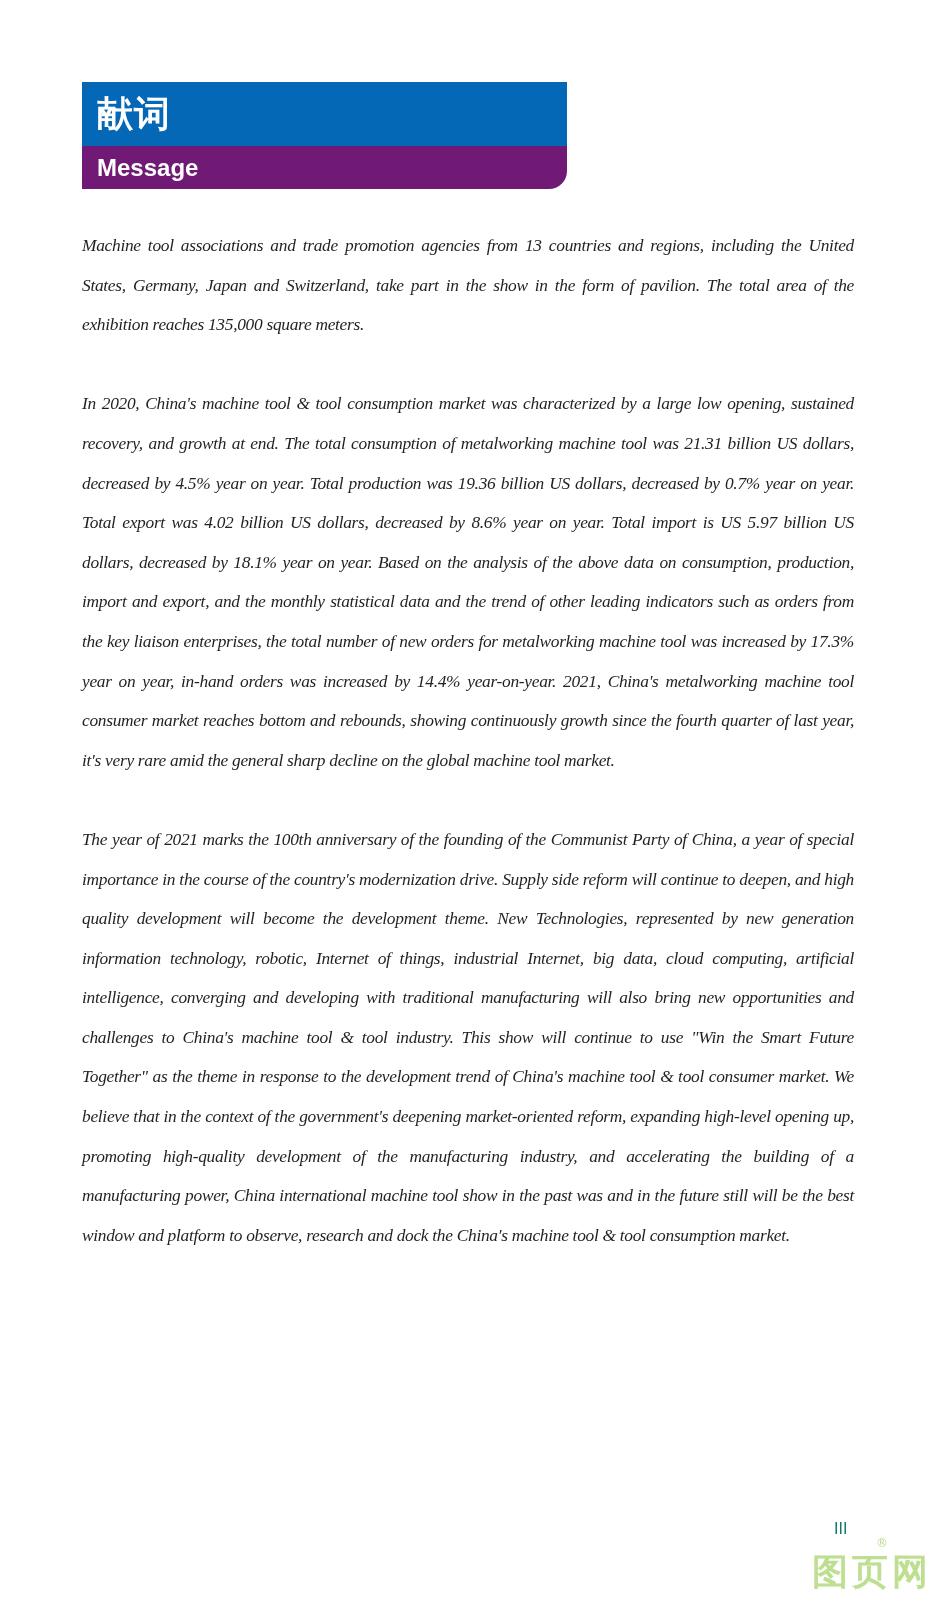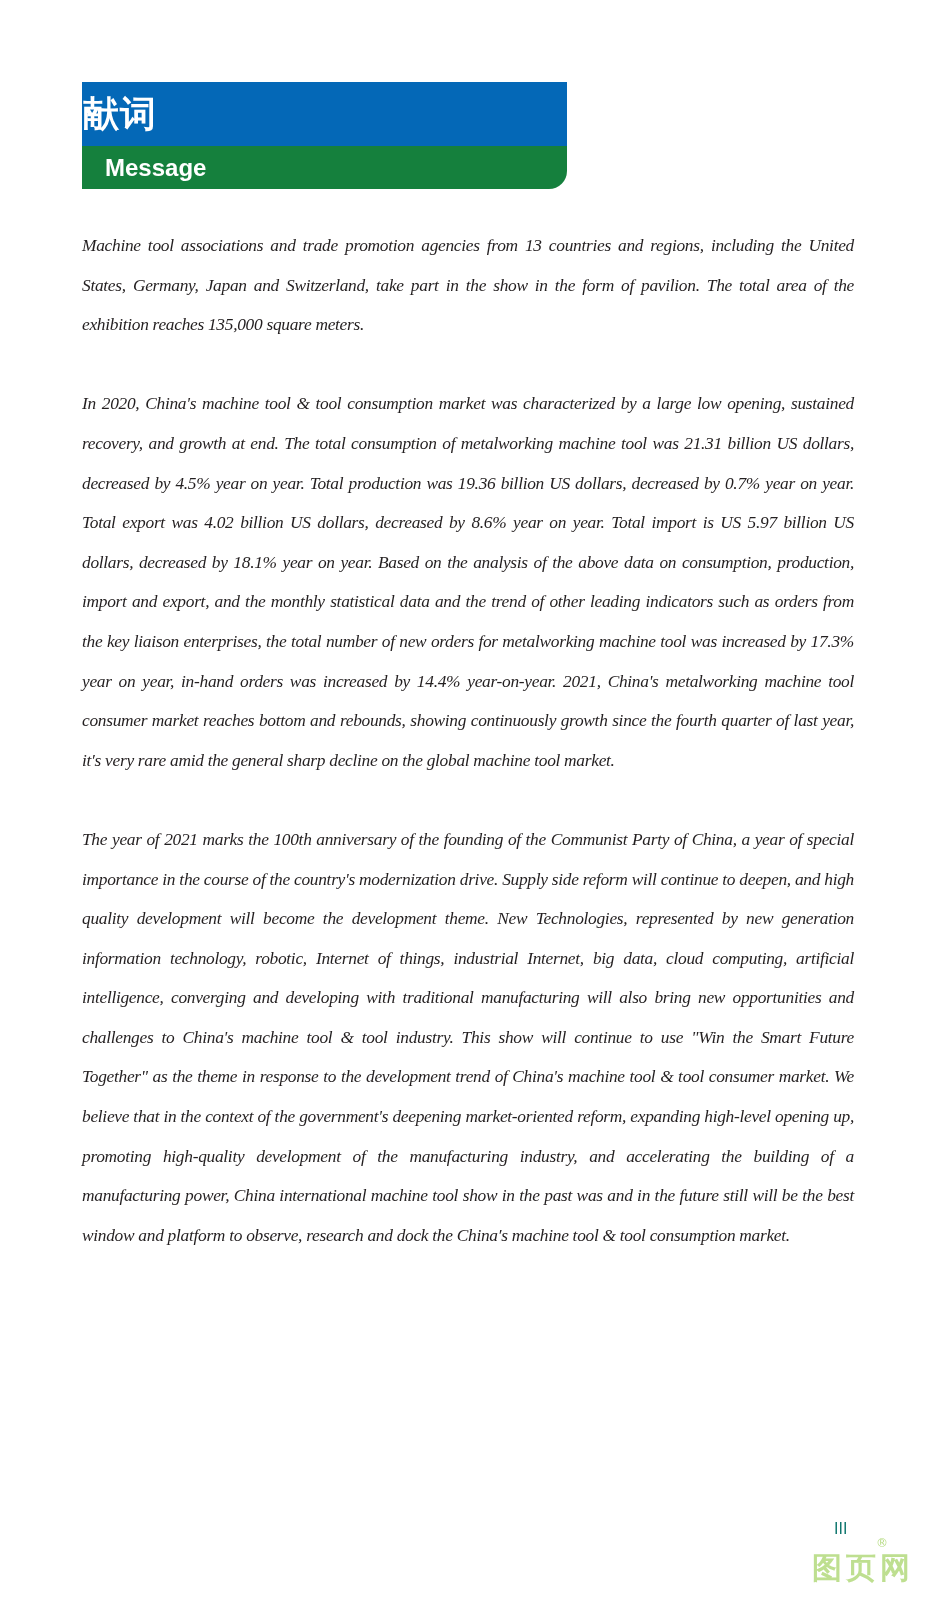--- a/index.html
+++ b/index.html
@@ -3,40 +3,40 @@
 <meta charset="utf-8">
 <style>
   html, body { margin: 0; padding: 0; background: #ffffff; }
   body { width: 934px; height: 1600px; position: relative; overflow: hidden; }
   .header {
     position: absolute; left: 82px; top: 82px; width: 485px; height: 107px;
   }
   .header-top {
     height: 64px; background: #0468b7; color: #fff;
     font-family: Liberation Serif, serif; font-weight: bold; font-size: 36px;
-    line-height: 64px; padding-left: 1px; letter-spacing: 1px;
+    line-height: 64px; padding-left: 15px; letter-spacing: 1px;
   }
   .header-bottom {
-    height: 43px; background: #15803d; color: #fff;
+    height: 43px; background: #701a75; color: #fff;
     font-family: "Liberation Sans", sans-serif; font-weight: bold; font-size: 24px;
-    line-height: 43px; padding-left: 23px; border-bottom-right-radius: 18px;
+    line-height: 43px; padding-left: 15px; border-bottom-right-radius: 18px;
   }
   .body-text {
     position: absolute; left: 82px; top: 226px; width: 772px;
     font-family: "Liberation Serif", serif; font-size: 17.4px; line-height: 39.6px;
     color: #231f20; text-align: justify; letter-spacing: -0.3px;
   }
   .body-text p { margin: 0 0 39.6px 0; font-style: italic; }
   .page-number {
     position: absolute; left: 834px; top: 1520px;
     font-family: "Liberation Sans", sans-serif; font-size: 16px; color: #0f766e;
   }
   .watermark {
     position: absolute; left: 812px; top: 1548px;
-    font-family: Liberation Mono, monospace; font-weight: bold; font-size: 30px;
+    font-family: Liberation Mono, monospace; font-weight: bold; font-size: 36px;
     color: #b7dc84; letter-spacing: 4px; opacity: 0.9;
   }
   .watermark-r {
     position: absolute; left: 876px; top: 1536px;
     font-family: "DejaVu Sans", sans-serif; font-size: 12px; color: #b7dc84;
   }
 </style>
 </head>
 <body>
 

